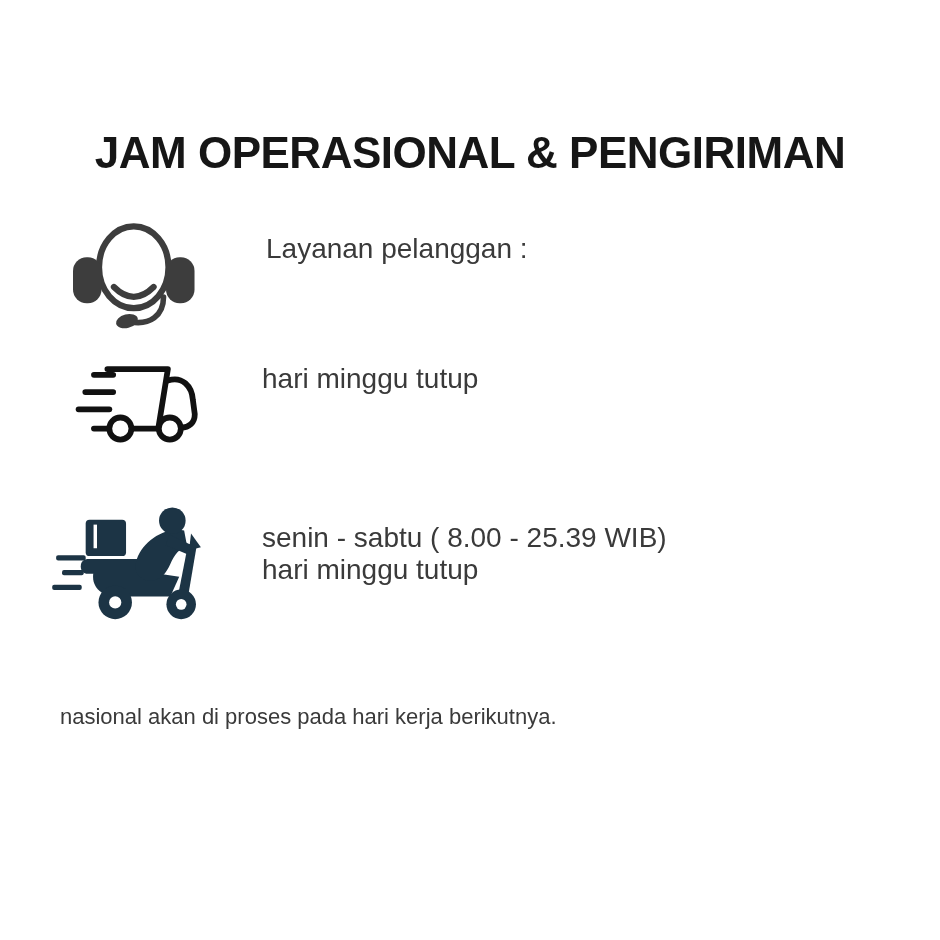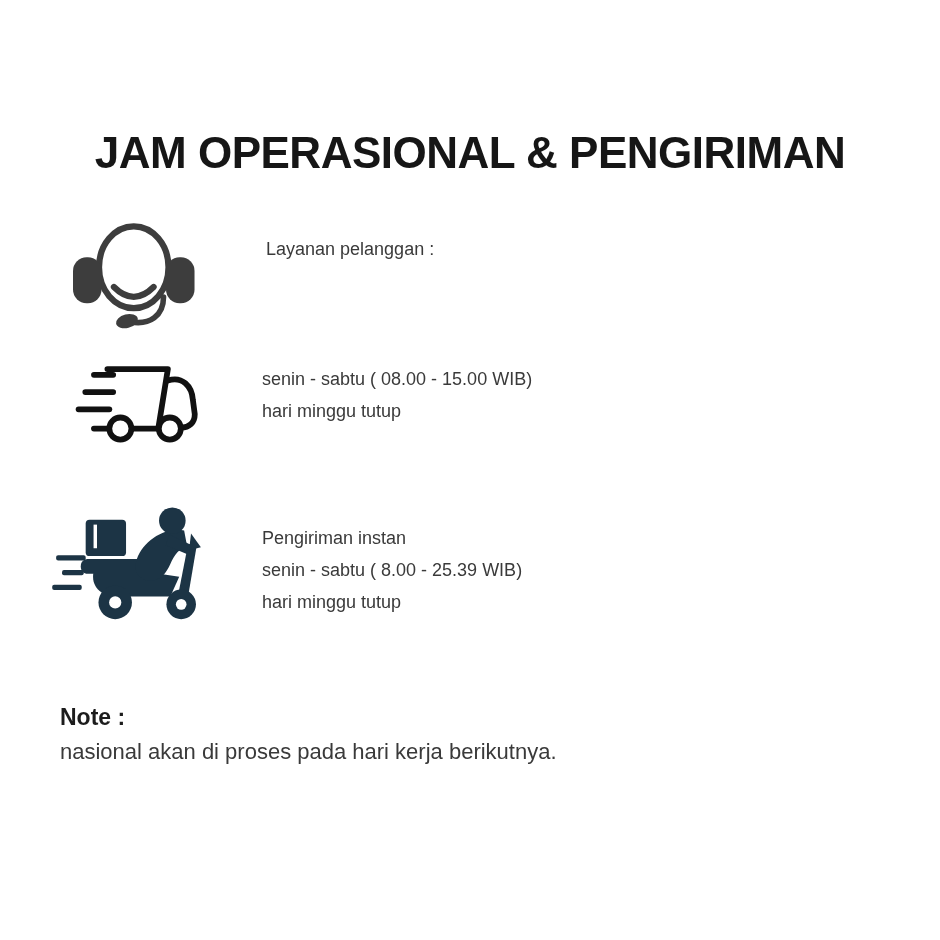--- a/index.html
+++ b/index.html
@@ -23,21 +23,21 @@
     color: var(--title-color, #161616);
     white-space: nowrap;
   }
   .icon-box { position: absolute; }
   .icon-box svg { width: 100%; height: 100%; display: block; }
   .headset-box { left: 73px;  top: 219px; width: 124px; height: 120px; color: var(--headset-color, #3d3d3d); }
   .truck-box   { left: 69px;  top: 358px; width: 144px; height: 95px;  color: var(--truck-color, #111111); }
   .scooter-box { left: 50px;  top: 500px; width: 158px; height: 128px; color: var(--scooter-color, #1c3445); }
   .section-text {
     position: absolute;
-    font-size: 18px;
+    font-size: 28px;
     line-height: 32px;
     color: var(--body-color, #3a3a3a);
     white-space: nowrap;
   }
   .text-1 { left: 266px; top: 233px; }
   .text-2 { left: 262px; top: 363px; }
   .text-3 { left: 262px; top: 522px; }
   .note {
     position: absolute;
     left: 60px;
@@ -86,21 +86,20 @@
         <path d="M40,10 H103 L93,72"></path>
         <path d="M103,22 C118,17 128,28 129,42 L131,57 C131,66 125,71 117,71"></path>
         <path d="M26,72 H41"></path>
         <path d="M66,72 H92"></path>
         <circle cx="53.5" cy="72" r="11.5"></circle>
         <circle cx="105" cy="72" r="11.5"></circle>
       </g>
     </svg>
   </div>
   <div class="section-text text-2">
-    <div>senin - sabtu ( 08.00 - 15.00 WIB)</div>
     <div>hari minggu tutup</div>
   </div>
 
   <div class="icon-box scooter-box">
     <svg viewBox="0 0 160 130" aria-hidden="true">
       <g fill="currentColor">
         <rect x="6" y="56" width="30" height="5.5" rx="2"></rect>
         <rect x="12" y="71" width="22" height="5.5" rx="2"></rect>
         <rect x="2" y="86" width="30" height="5.5" rx="2"></rect>
         <path d="M40,20 h33 a4,4 0 0 1 4,4 v29 a4,4 0 0 1 -4,4 h-33 a4,4 0 0 1 -4,-4 v-29 a4,4 0 0 1 4,-4 z"></path>
@@ -113,23 +112,21 @@
         <path d="M143,34 l10,14 l-12,3 z"></path>
       </g>
       <circle cx="66" cy="104" r="17" fill="currentColor"></circle>
       <circle cx="66" cy="104" r="6.2" fill="#ffffff"></circle>
       <circle cx="133" cy="106" r="15" fill="currentColor"></circle>
       <circle cx="133" cy="106" r="5.4" fill="#ffffff"></circle>
       <rect x="44" y="25" width="3.5" height="24" fill="#ffffff"></rect>
     </svg>
   </div>
   <div class="section-text text-3">
-    <div>Pengiriman instan</div>
     <div>senin - sabtu ( 8.00 - 25.39 WIB)</div>
     <div>hari minggu tutup</div>
   </div>
 
   <div class="note">
-    <div class="note-heading">Note :</div>
     <div class="note-line">nasional akan di proses pada hari kerja berikutnya.</div>
   </div>
 
 </div>
 
 </body></html>

